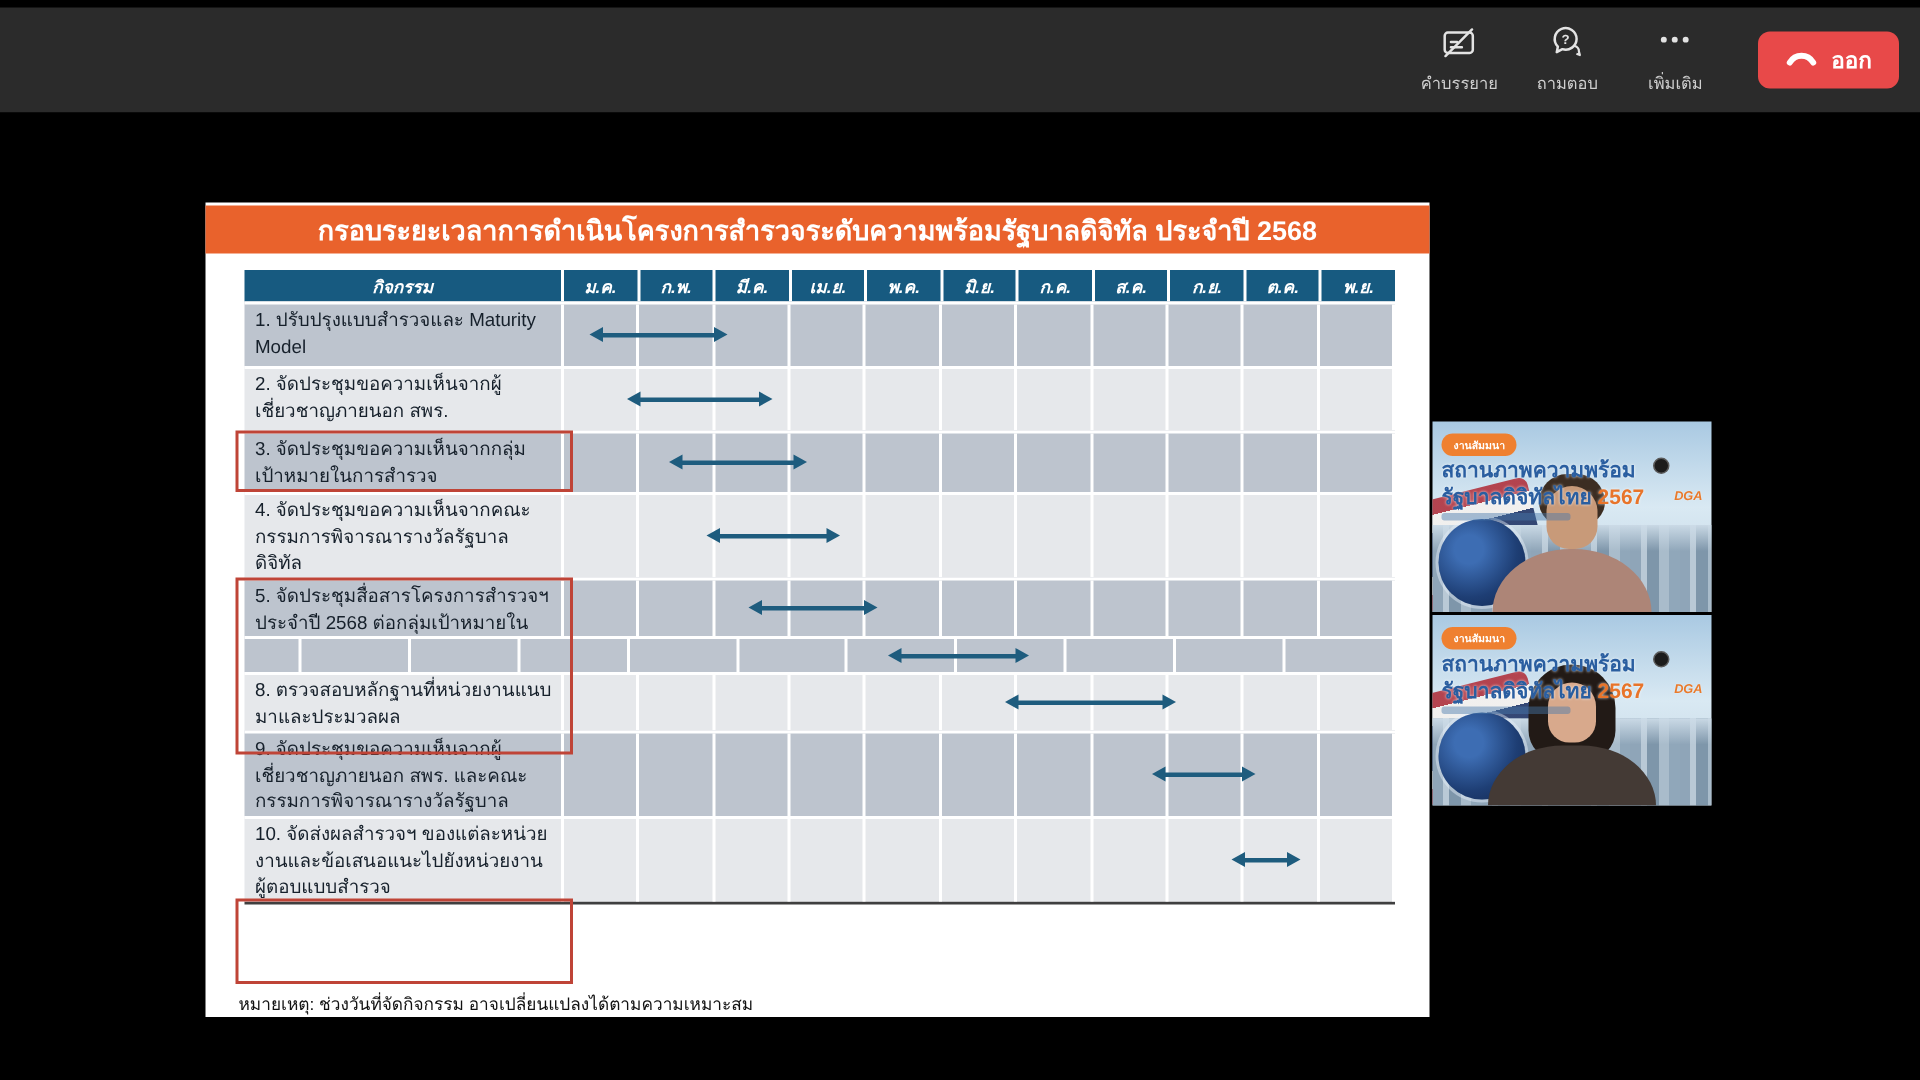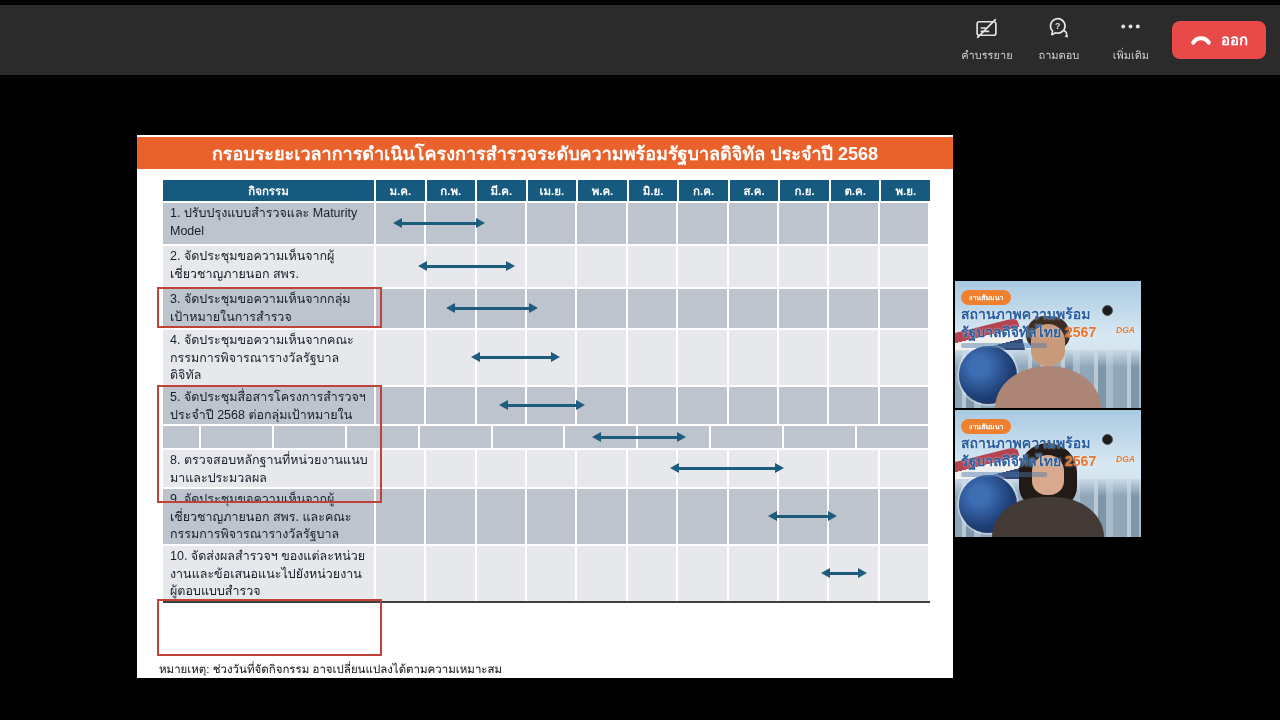--- a/index.html
+++ b/index.html
@@ -9,40 +9,40 @@
   
   .topbar { position:absolute; left:0; top:5px; width:1280px; height:70px;
             background:#2b2b2b; }
   .topbar-right { position:absolute; right:14px; top:0; height:70px;
                   display:flex; align-items:center; gap:10px; }
   .tb-btn { width:62px; height:62px; display:flex; flex-direction:column;
             align-items:center; justify-content:center; gap:5px;
             background:transparent; border:none; cursor:pointer; }
   .tb-btn svg { display:block; }
   .tb-label { font-size:11px; color:#cfcfcf; white-space:nowrap; }
-  .leave-btn { height:38px; padding:0 18px; border:none;
+  .leave-btn { height:38px; margin-left:14px; padding:0 18px; border:none;
                border-radius:8px; background:#e84949; color:#fff;
                display:flex; align-items:center; gap:9px; font-size:15px;
                font-weight:bold; cursor:pointer; }
 
   
   .stage { position:absolute; left:0; top:75px; width:1280px; height:645px;
            background:#000; }
 
   
   .slide { position:absolute; left:137px; top:60px; width:816px; height:543px;
            background:#fff; }
   .slide-titlebar { position:absolute; left:0; top:2px; width:816px; height:32px;
                     background:#e9622c; display:flex; align-items:center;
                     justify-content:center; }
   .slide-title { color:#fff; font-weight:bold; font-size:18px; white-space:nowrap; }
 
   .gantt { position:absolute; left:26px; top:45px; width:767px;
            border-bottom:2px solid #3f3f3f; }
-  .g-header { display:flex; height:21px; background:#175a80; }
+  .g-header { display:flex; height:21px; background:#175a80;font-style:italic; }
   .g-cell { border-right:2px solid #fff; }
   .g-cell:last-child { border-right:none; }
   .g-label-h, .g-month-h { color:#fff; font-weight:bold; font-size:11.5px;
             display:flex; align-items:center; justify-content:center; }
   .g-label-h { flex:0 0 213px; }
   .g-month-h { flex:1; }
   .g-row { position:relative; display:flex; border-top:2px solid #fff; }
   .g-row.dark  { background:#bdc4ce;gap:35px; }
   .g-row.light { background:#e6e8eb; }
   .g-label { flex:0 0 213px; font-size:12.5px; color:#16202b; line-height:1.4;

